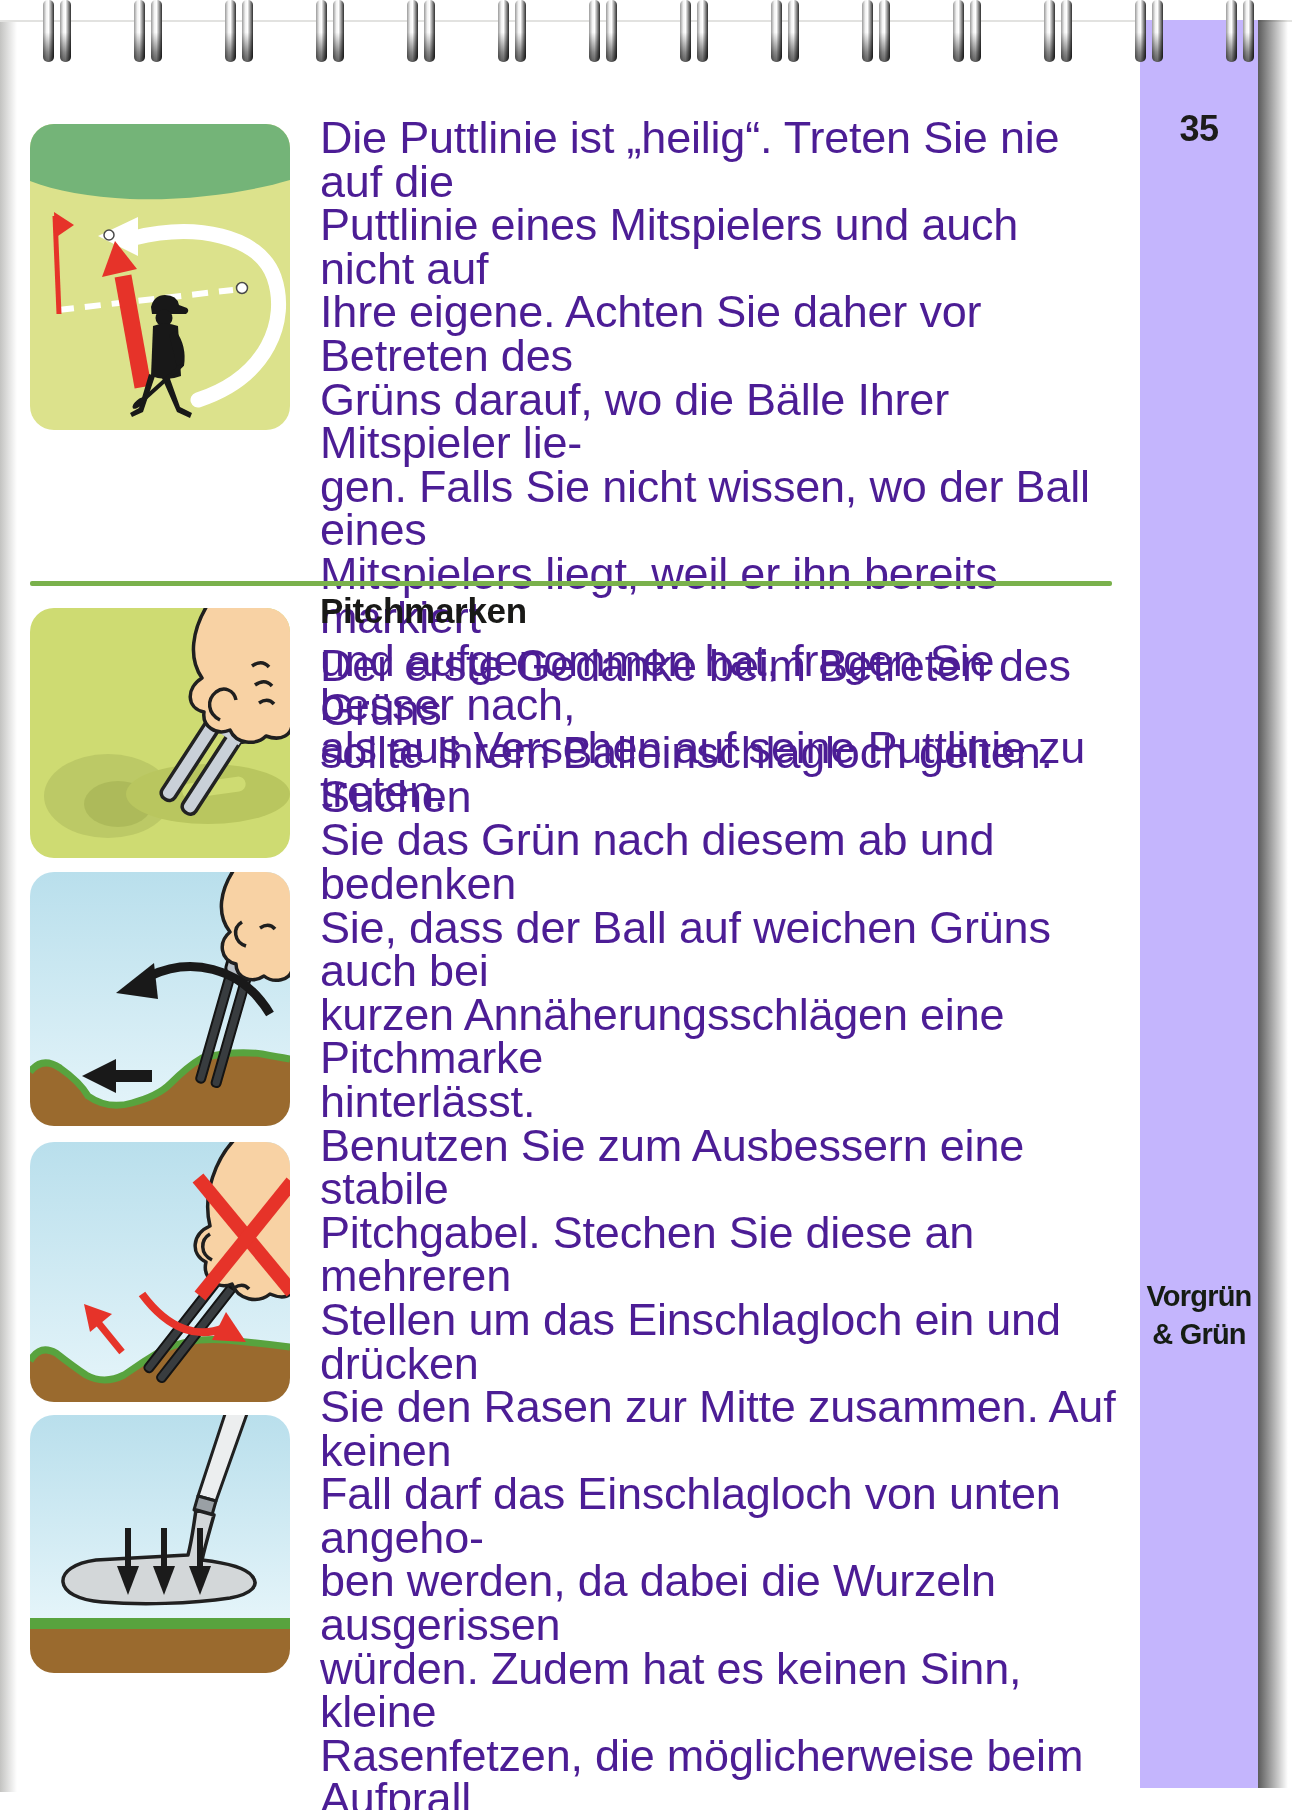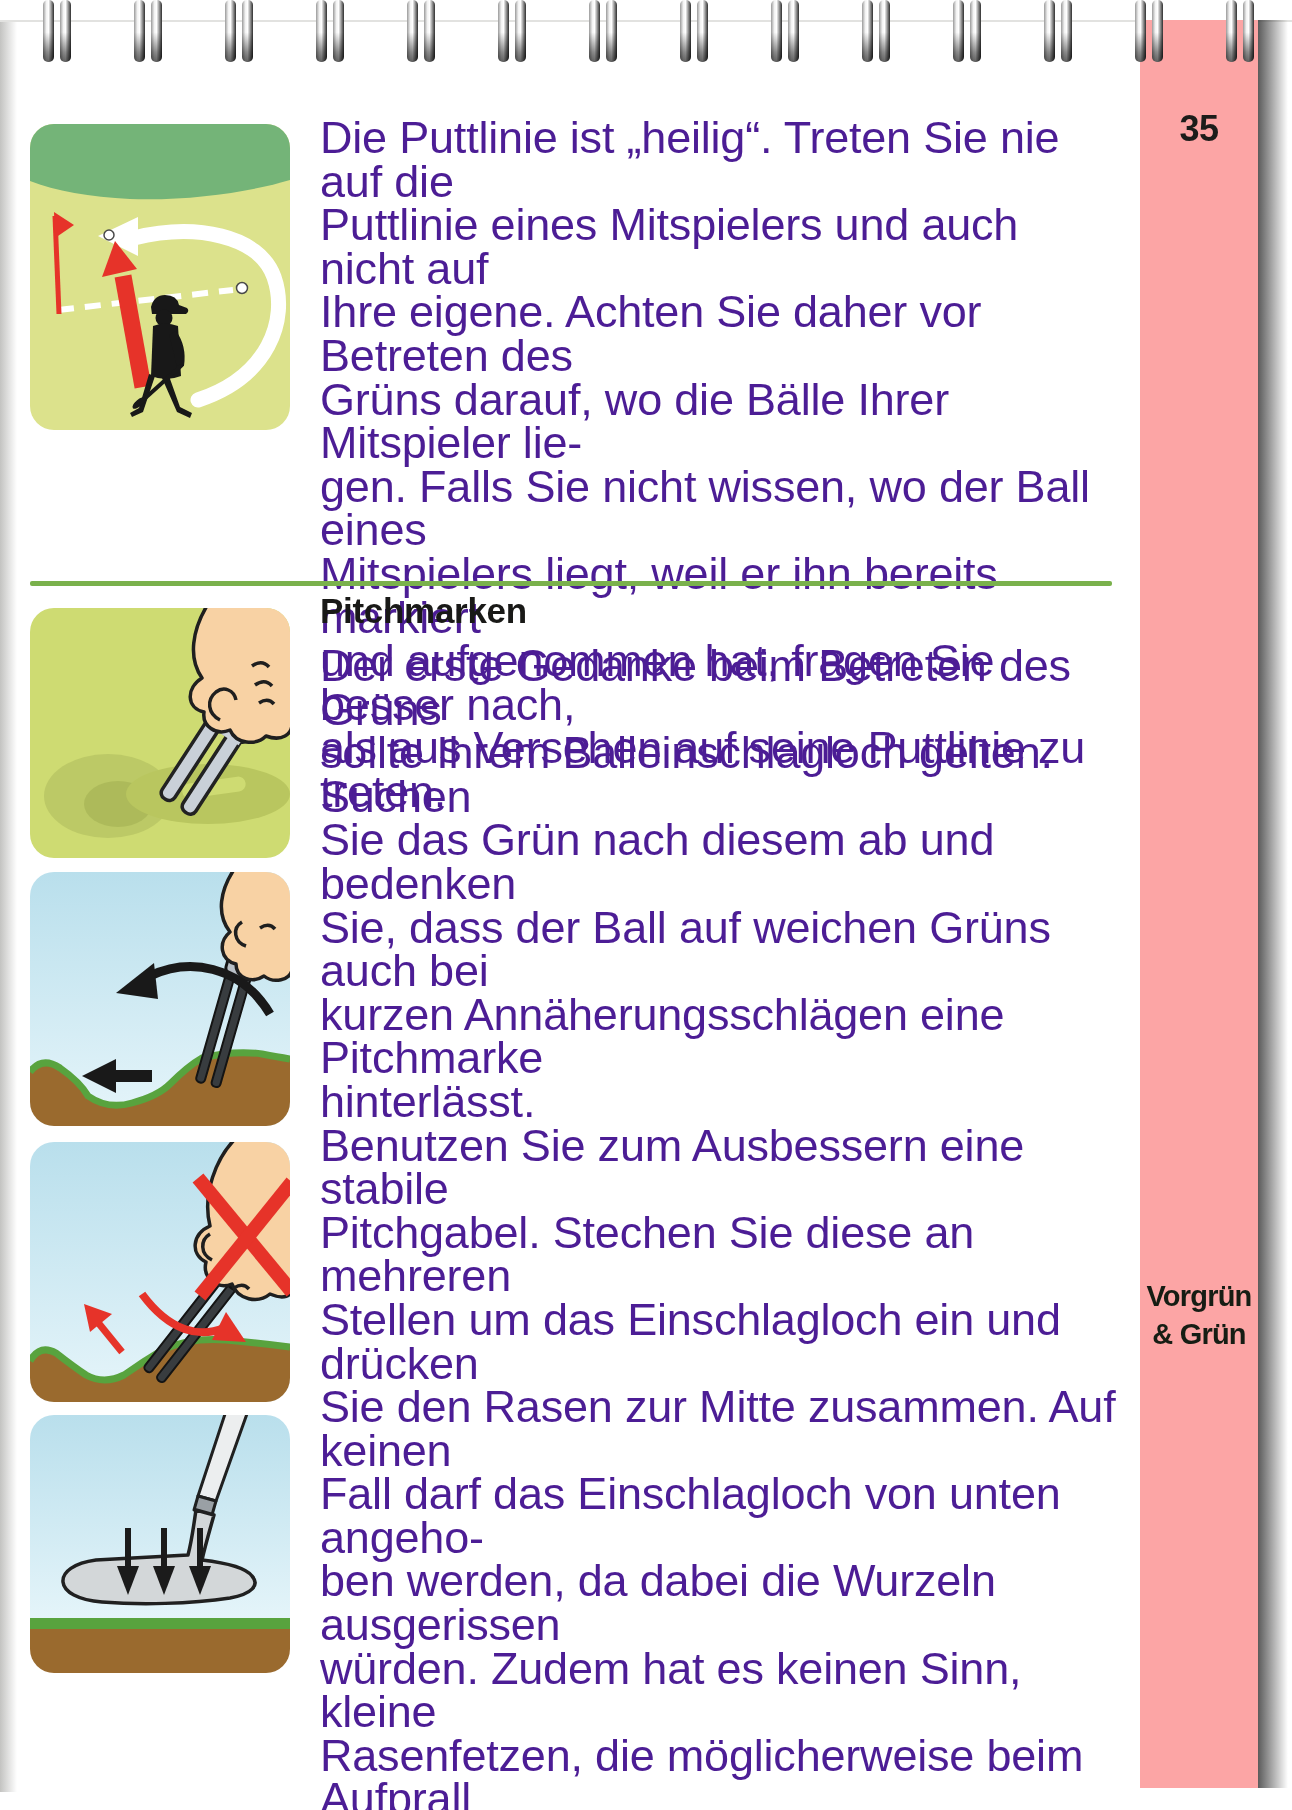--- a/index.html
+++ b/index.html
@@ -43,21 +43,21 @@
   .divider{position:absolute;left:30px;top:581px;width:1082px;height:5px;border-radius:2px;}
 </style>
 </head>
 <body>
 
 <div class="canvas">
 
   <div class="page-edge"></div>
   <div class="page-shadow-left"></div>
 
-  <div class="sidebar" id="sidebar" style="background: #fca5a5;">
+  <div class="sidebar" id="sidebar" style="background: #c4b5fd;">
     <div class="page-number">35</div>
     <div class="sidebar-label">Vorgrün
 &amp; Grün</div>
   </div>
   <div class="sidebar-shadow"></div>
 
   <div class="spiral" id="spiral">
       <div class="wire" style="left: 43px;"></div>
       <div class="wire" style="left: 60px;"></div>
       <div class="wire" style="left: 134px;"></div>

